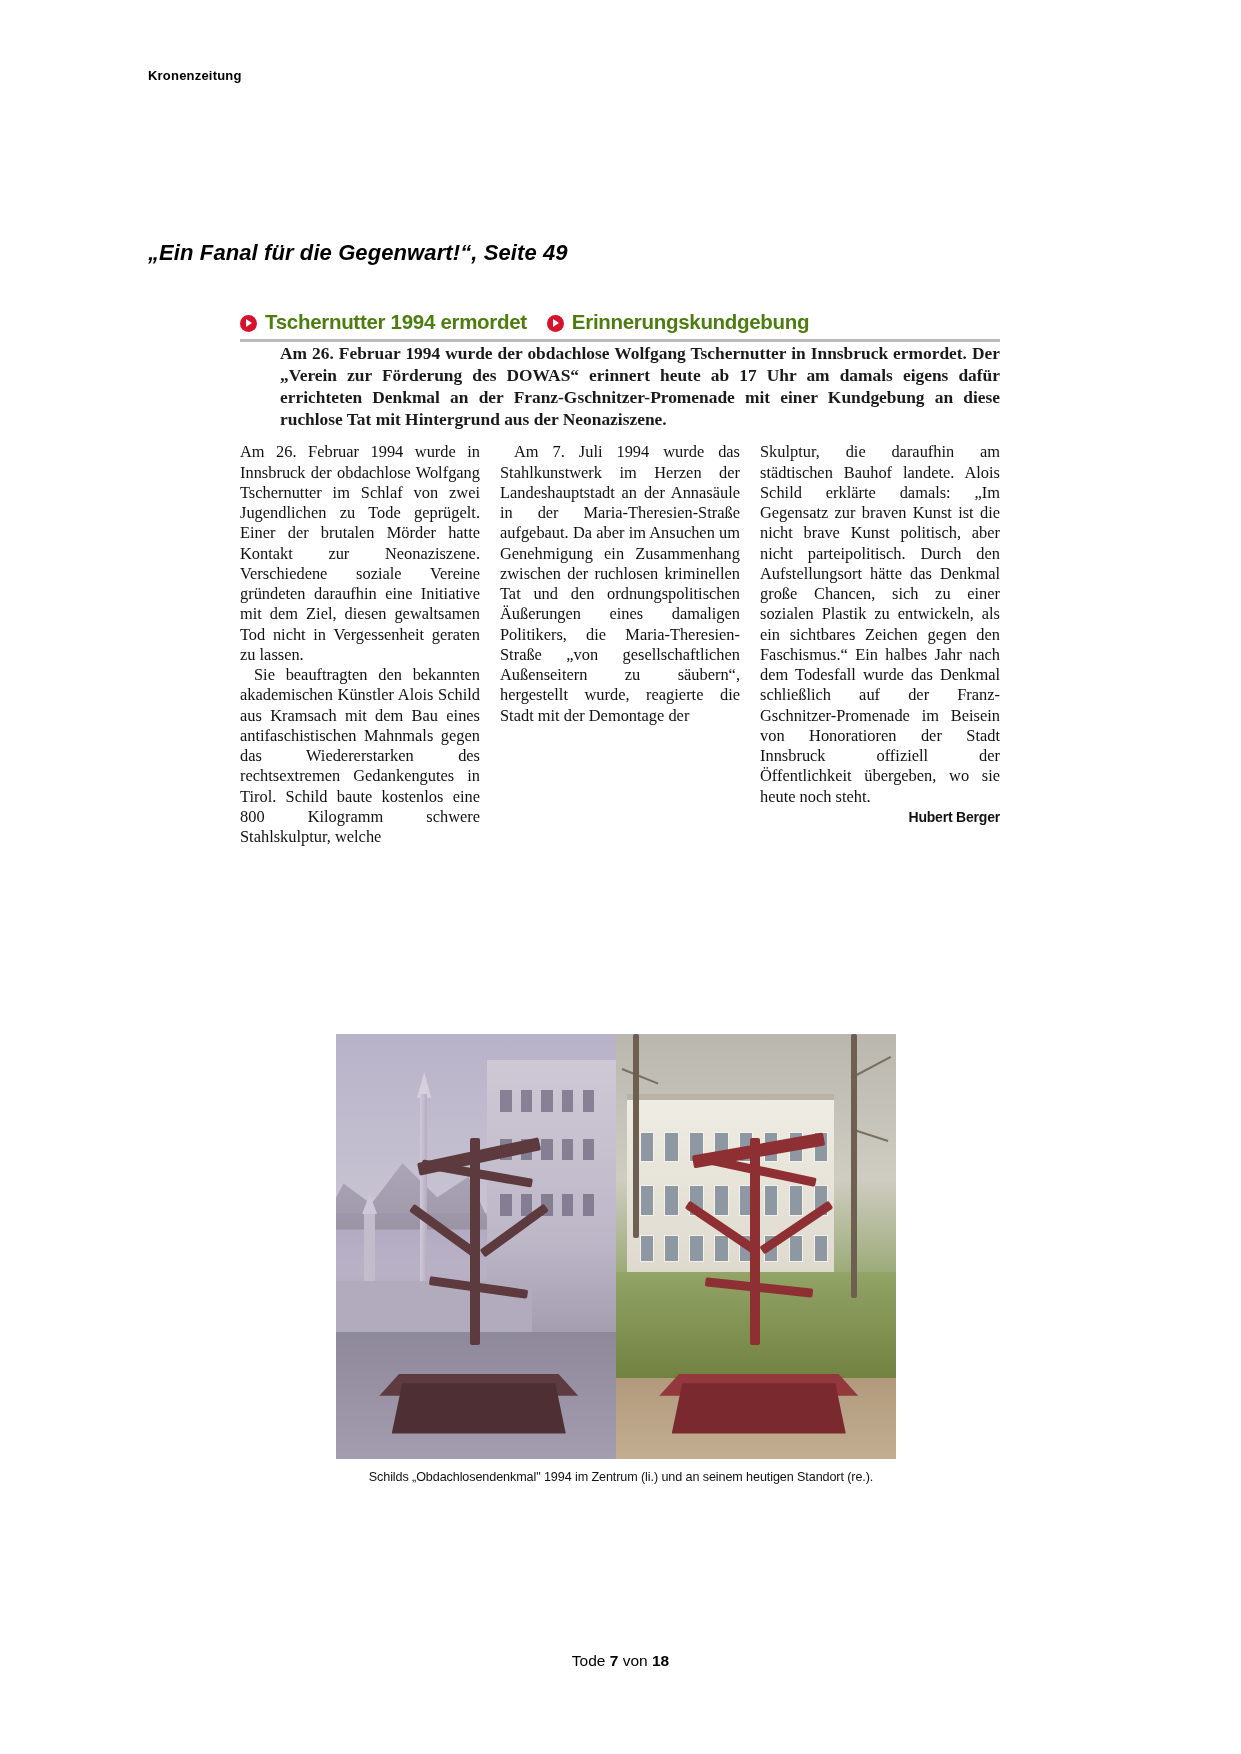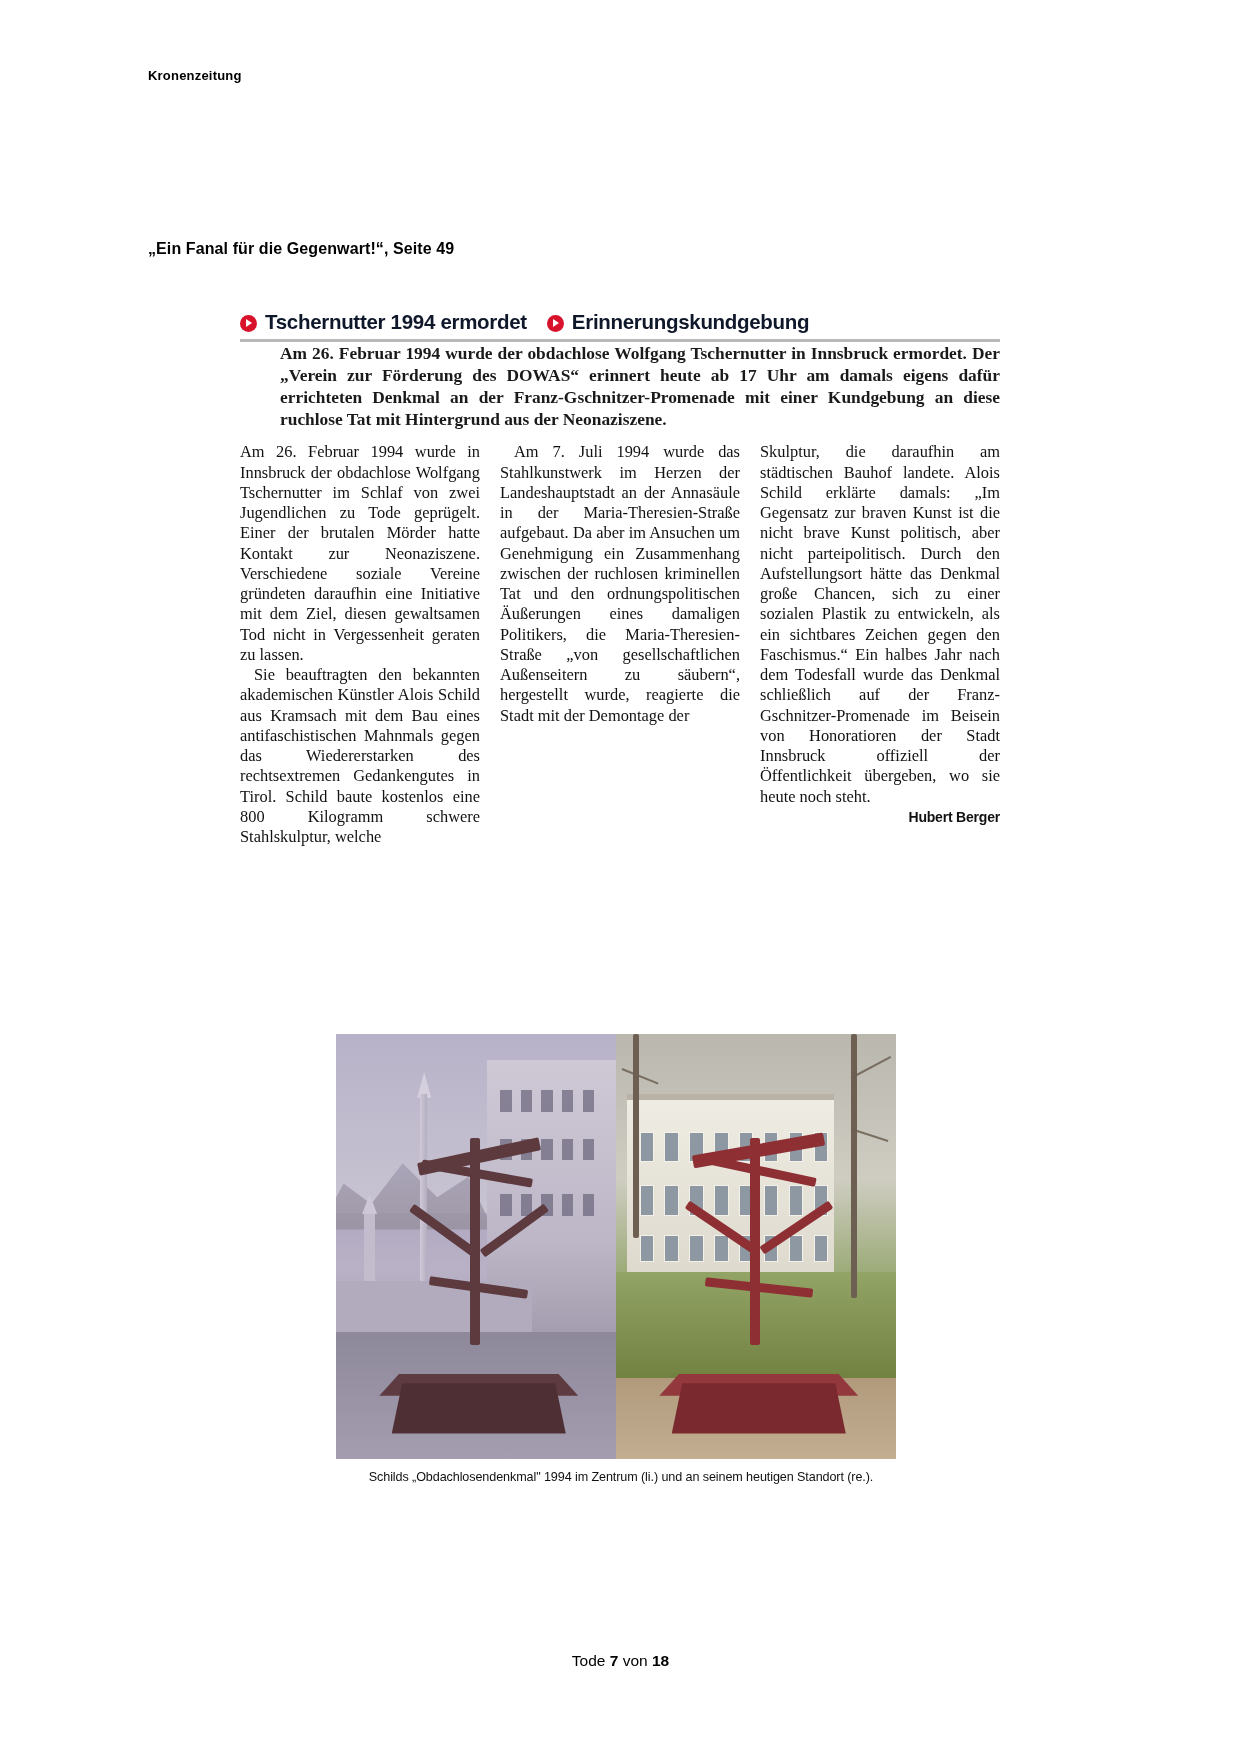--- a/index.html
+++ b/index.html
@@ -26,43 +26,44 @@
     left: 148px;
     top: 68px;
     font-size: 13px;
     font-weight: bold;
     letter-spacing: .2px;
   }
   .doc-subtitle {
     position: absolute;
     left: 148px;
     top: 240px;
-    font-size: 16px;
+    font-size: 22px;
     font-weight: bold;
     letter-spacing: .1px;
+    font-style: italic;
   }
   
   .clipping {
     position: absolute;
     left: 240px;
     top: 310px;
     width: 760px;
     font-family: "Liberation Serif", serif;
   }
   .kicker {
     display: flex;
     align-items: center;
     gap: 8px;
     font-family: "Liberation Sans", sans-serif;
     font-size: 20.5px;
     font-weight: bold;
     letter-spacing: -0.3px;
     border-bottom: 3px solid #b9b9b9;
     padding-bottom: 5px;
-    color: #0f172a;
+    color: #4d7c0f;
   }
   .bullet-arrow {
     display: inline-block;
     width: 17px;
     height: 17px;
     border-radius: 50%;
     background: #d8122b;
     position: relative;
     flex: 0 0 auto;
     top: 1px;

